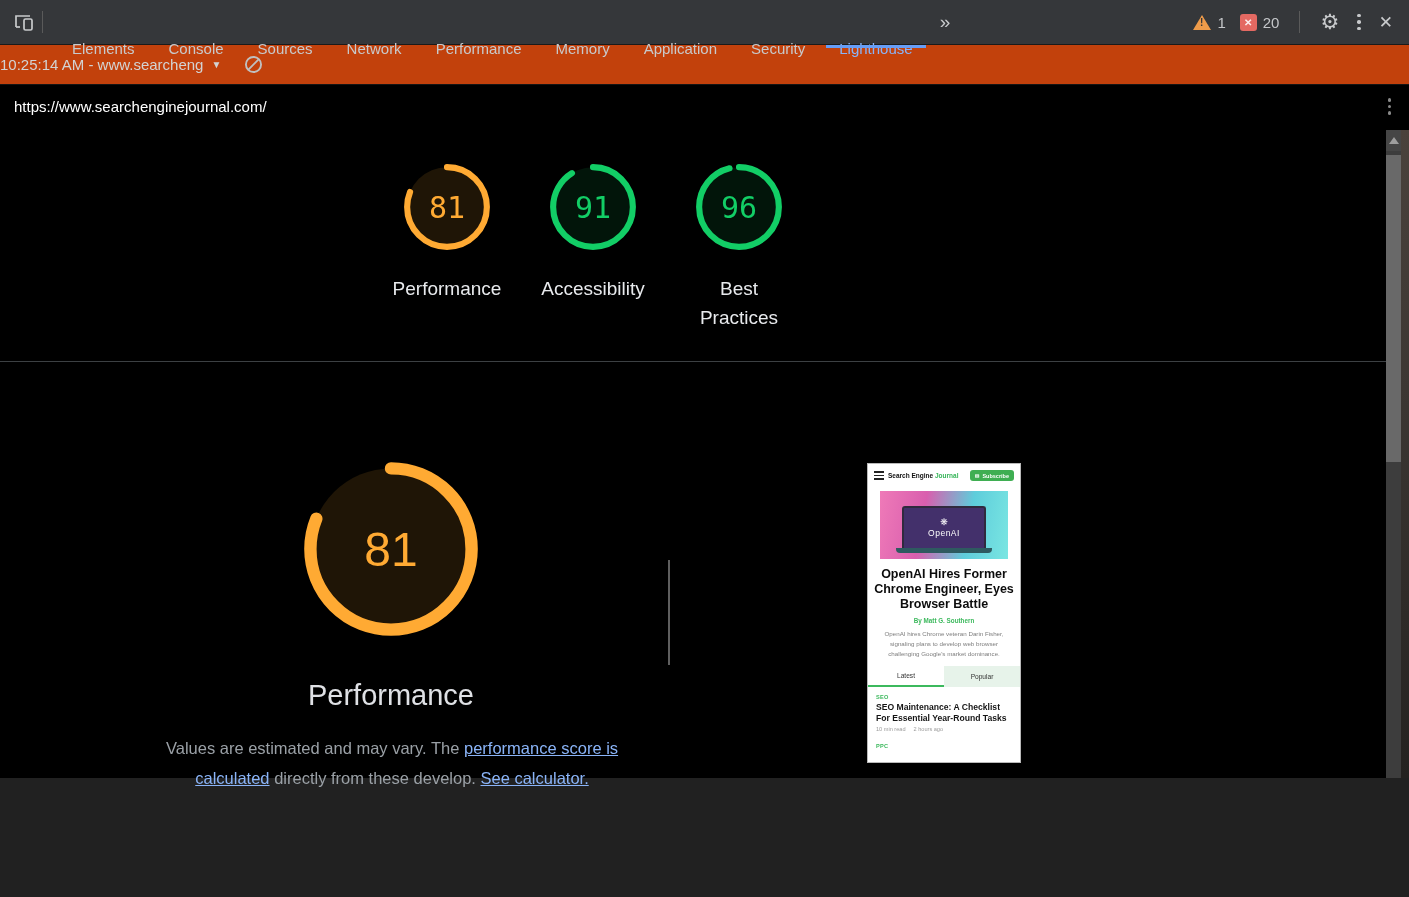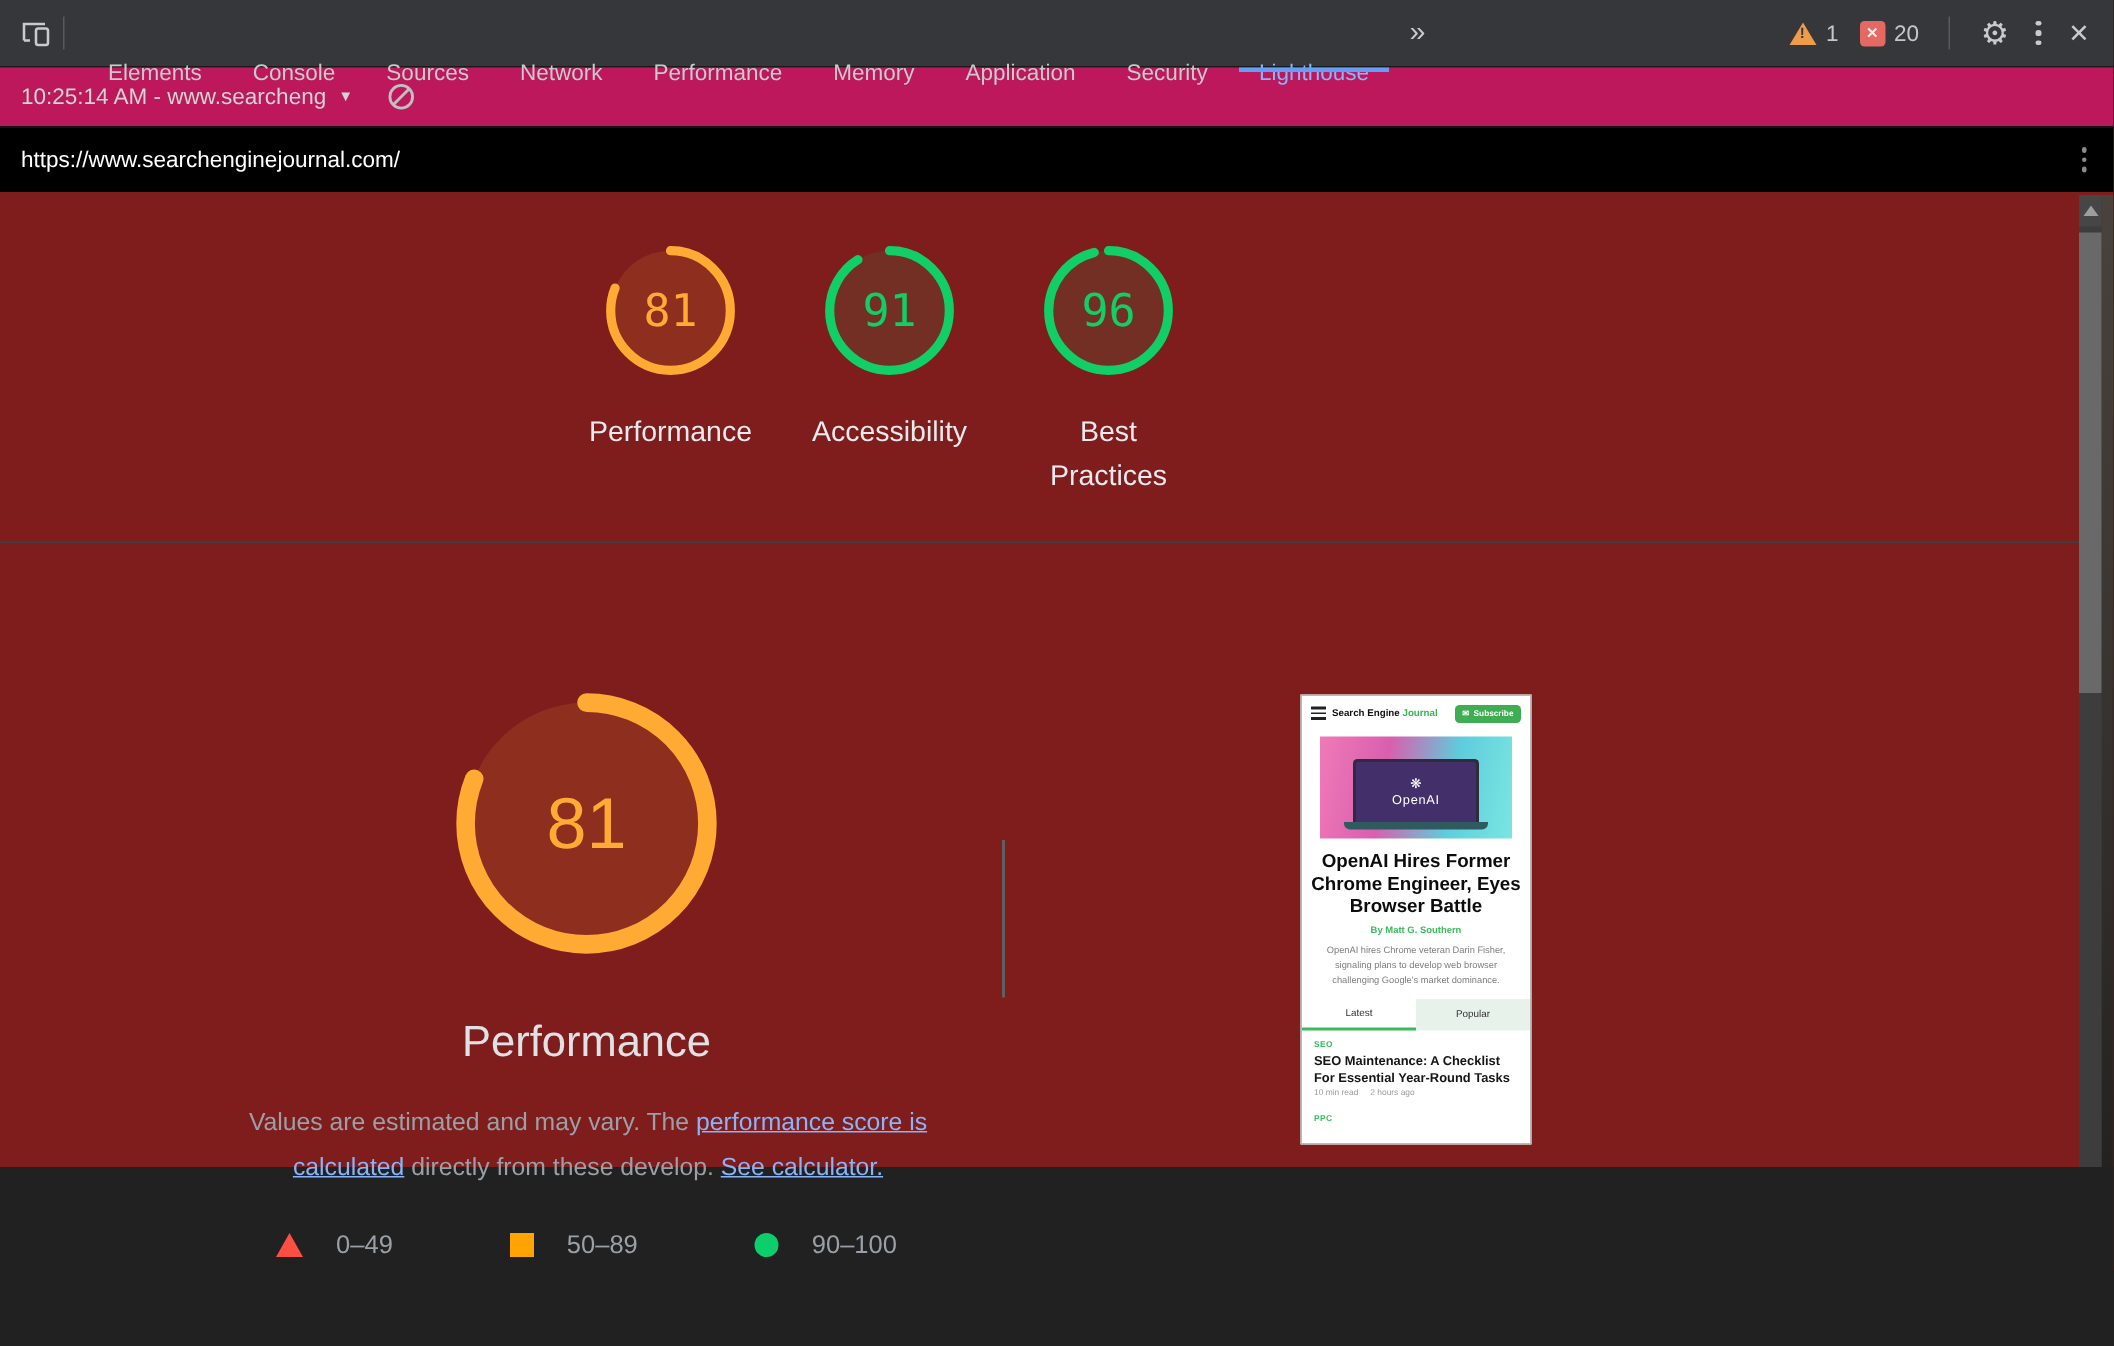--- a/index.html
+++ b/index.html
@@ -26,33 +26,33 @@
                      color:#35373a; font-weight:bold; }
   .err-badge { width:17px; height:17px; background:#e46962; border-radius:3px; display:flex;
                align-items:center; justify-content:center; color:#fceeee; font-size:10px; font-weight:bold; }
   .icon-btn { color:#c8cacc; cursor:pointer; display:flex; align-items:center; justify-content:center; }
   .gear { font-size:21px; }
   .vdots { display:flex; flex-direction:column; gap:3px; padding:4px; }
   .vdots i { width:3.5px; height:3.5px; border-radius:50%; background:#c8cacc; }
   .close-x { font-size:17px; }
 
   
-  .sessionbar { height:40px; background:#be185d; display:flex; align-items:center;
-                padding-left:14px; gap:22px; border-bottom:1px solid #141414; }
+  .sessionbar { height:40px; background:#c2410c; display:flex; align-items:center;
+                gap:22px; border-bottom:1px solid #141414; }
   .session-select { color:#d3d3d3; font-size:15px; display:flex; align-items:center; gap:8px; cursor:pointer; }
   .session-caret { font-size:10px; color:#d3d3d3; }
 
   
   .urlbar { height:43px; background:#000; display:flex; align-items:center; padding:12px 14px; }
   .url-text { color:#fff; font-size:15px; }
   .urlbar .vdots { margin-left:auto; }
   .urlbar .vdots i { background:#8a8a8a; }
 
   
-  .report { position:relative; height:650px; background:#7f1d1d; }
+  .report { position:relative; height:650px; background:#000000; }
 
   .summary { position:absolute; left:0; top:0; right:23px; height:234px;
              border-bottom:1px solid #3c4043; }
   .cat-row { position:absolute; left:374px; top:33px; display:flex; }
   .cat { width:146px; display:flex; flex-direction:column; align-items:center; cursor:pointer; }
   .cat-label { margin-top:21px; font-size:19px; color:#e8eaed; text-align:center;
                max-width:112px; line-height:1.55; }
 
   .gauge { position:relative; }
   .gauge.small { width:92px; height:92px; }
@@ -245,34 +245,20 @@
   </div>
 
   <div class="v-divider"></div>
 
   <div class="perf-title">Performance</div>
 
   <div class="perf-desc">
     <span>Values are estimated and may vary. The </span><a>performance score is calculated</a><span> directly from these develop. </span><a>See calculator.</a>
   </div>
 
-  <div class="legend">
-    <div class="legend-item">
-      <span class="lg-tri"></span>
-      <span>0–49</span>
-    </div>
-    <div class="legend-item">
-      <span class="lg-sq"></span>
-      <span>50–89</span>
-    </div>
-    <div class="legend-item">
-      <span class="lg-ci"></span>
-      <span>90–100</span>
-    </div>
-  </div>
 
   <div class="thumb">
     <div class="t-header">
       <span class="burger">
           <i></i>
           <i></i>
           <i></i>
         </span>
       <span class="t-logo">
         <span>Search Engine</span>

